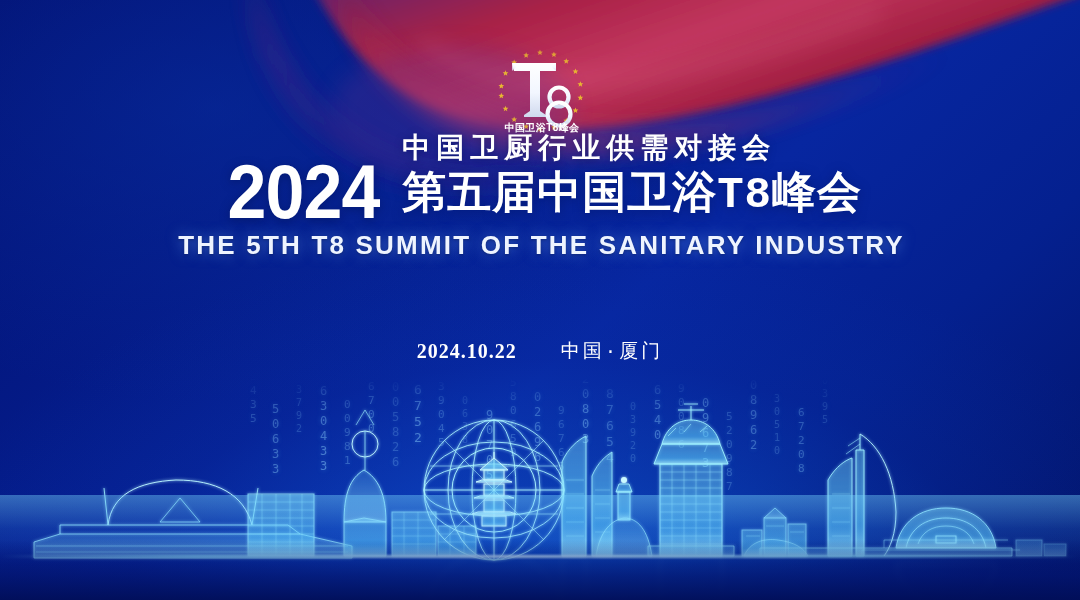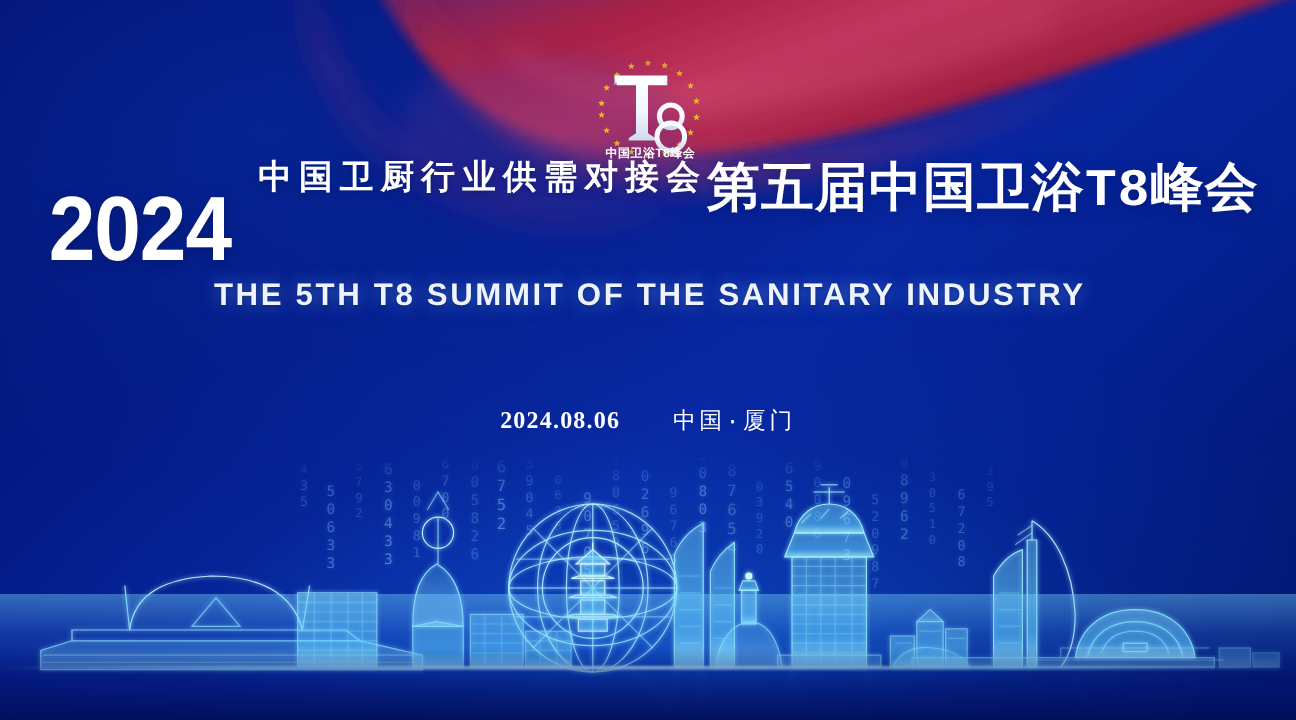--- a/index.html
+++ b/index.html
@@ -68,21 +68,21 @@
   }
   .year{
     font-family:"Liberation Sans","DejaVu Sans",sans-serif;
     font-weight:700;font-size:76px;line-height:76px;
     letter-spacing:-1px;
     color:#ffffff;
     transform:scaleX(.92);
     padding-top:22px;
     text-shadow:0 2px 10px rgba(0,20,90,.55);
   }
-  .stack{display:flex;flex-direction:row;align-items:flex-start;}
+  .stack{display:flex;flex-direction:column;align-items:flex-start;}
   .cn-small{
     font-family:"Liberation Sans","DejaVu Sans",sans-serif;
     font-weight:700;font-size:28px;line-height:32px;
     letter-spacing:6px;color:#ffffff;
     margin-bottom:3px;
     text-shadow:0 1px 7px rgba(0,18,85,.5);
   }
   .cn-big{
     font-family:Liberation Mono, monospace;
     font-weight:700;font-size:44px;line-height:56px;
@@ -473,17 +473,17 @@
       <div class="year">2024</div>
       <div class="stack">
         <div class="cn-small">中国卫厨行业供需对接会</div>
         <div class="cn-big">第五届中国卫浴T8峰会</div>
       </div>
     </div>
     <div class="en-sub">THE 5TH T8 SUMMIT OF THE SANITARY INDUSTRY</div>
   </div>
 
   <div class="meta">
-    <div class="date">2024.08.06</div>
+    <div class="date">2024.10.22</div>
     <div class="city">中国·厦门</div>
   </div>
 
 </div>
 
 </body></html>

